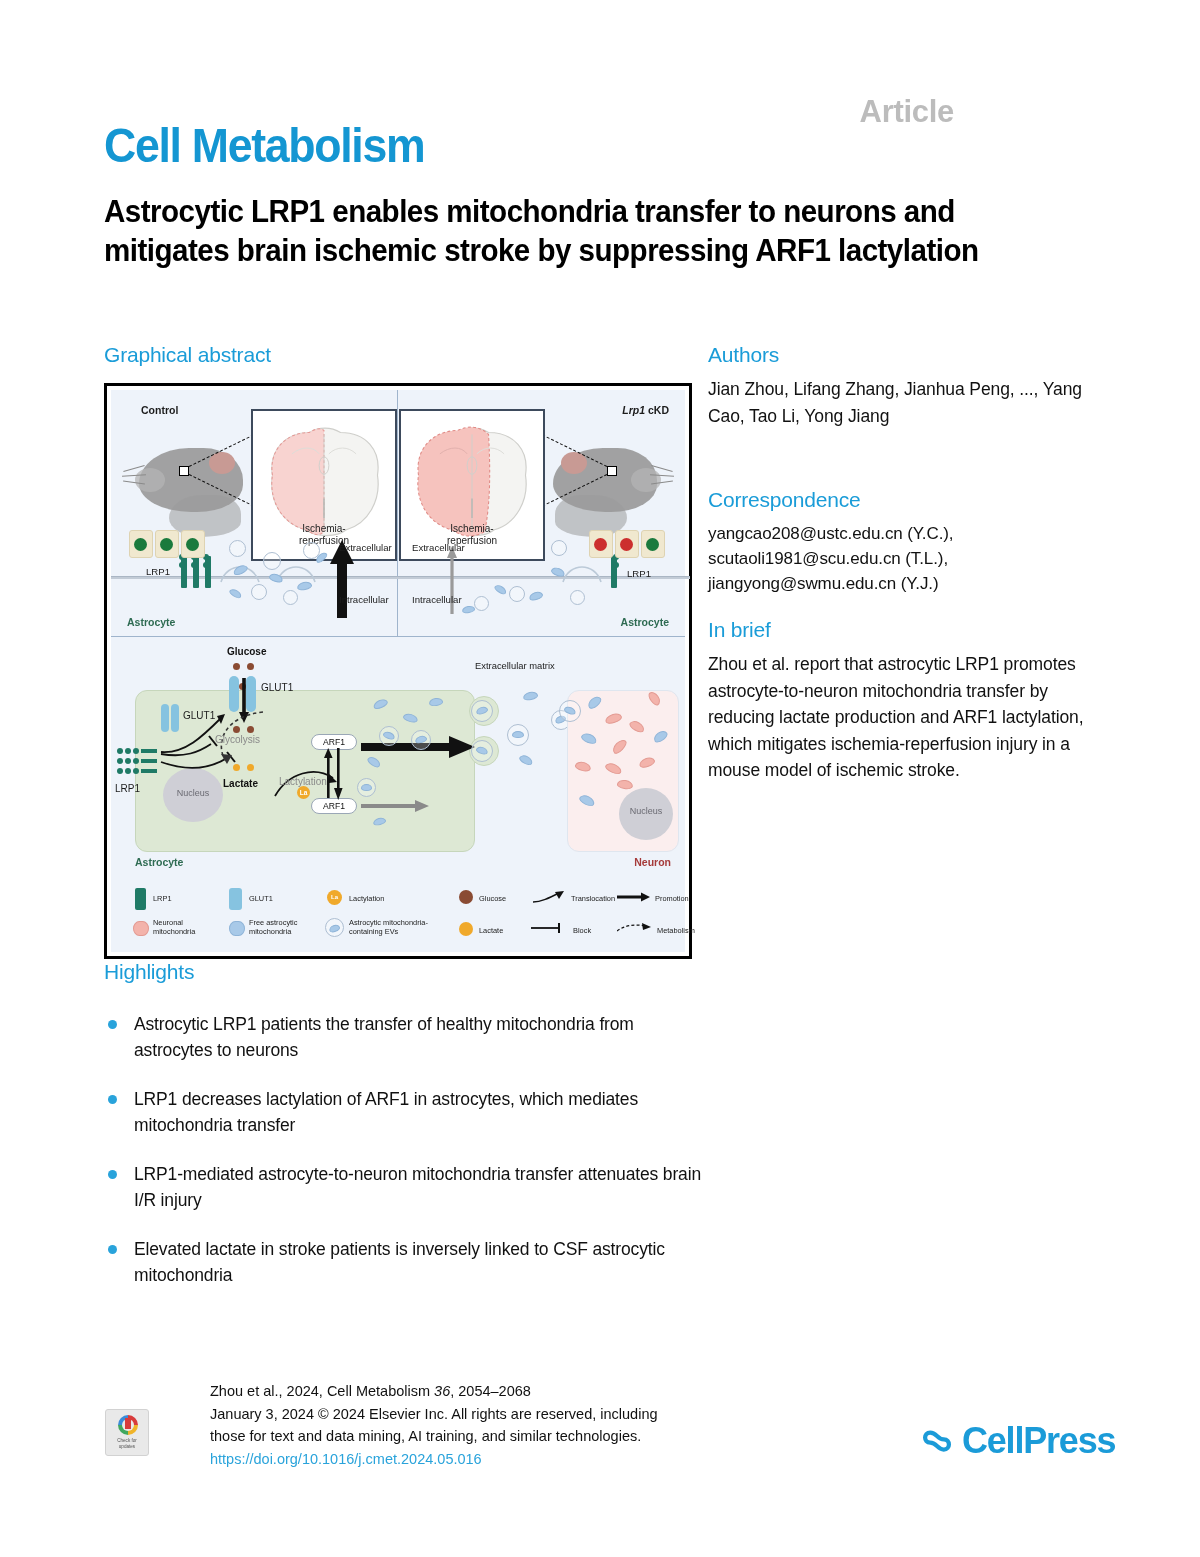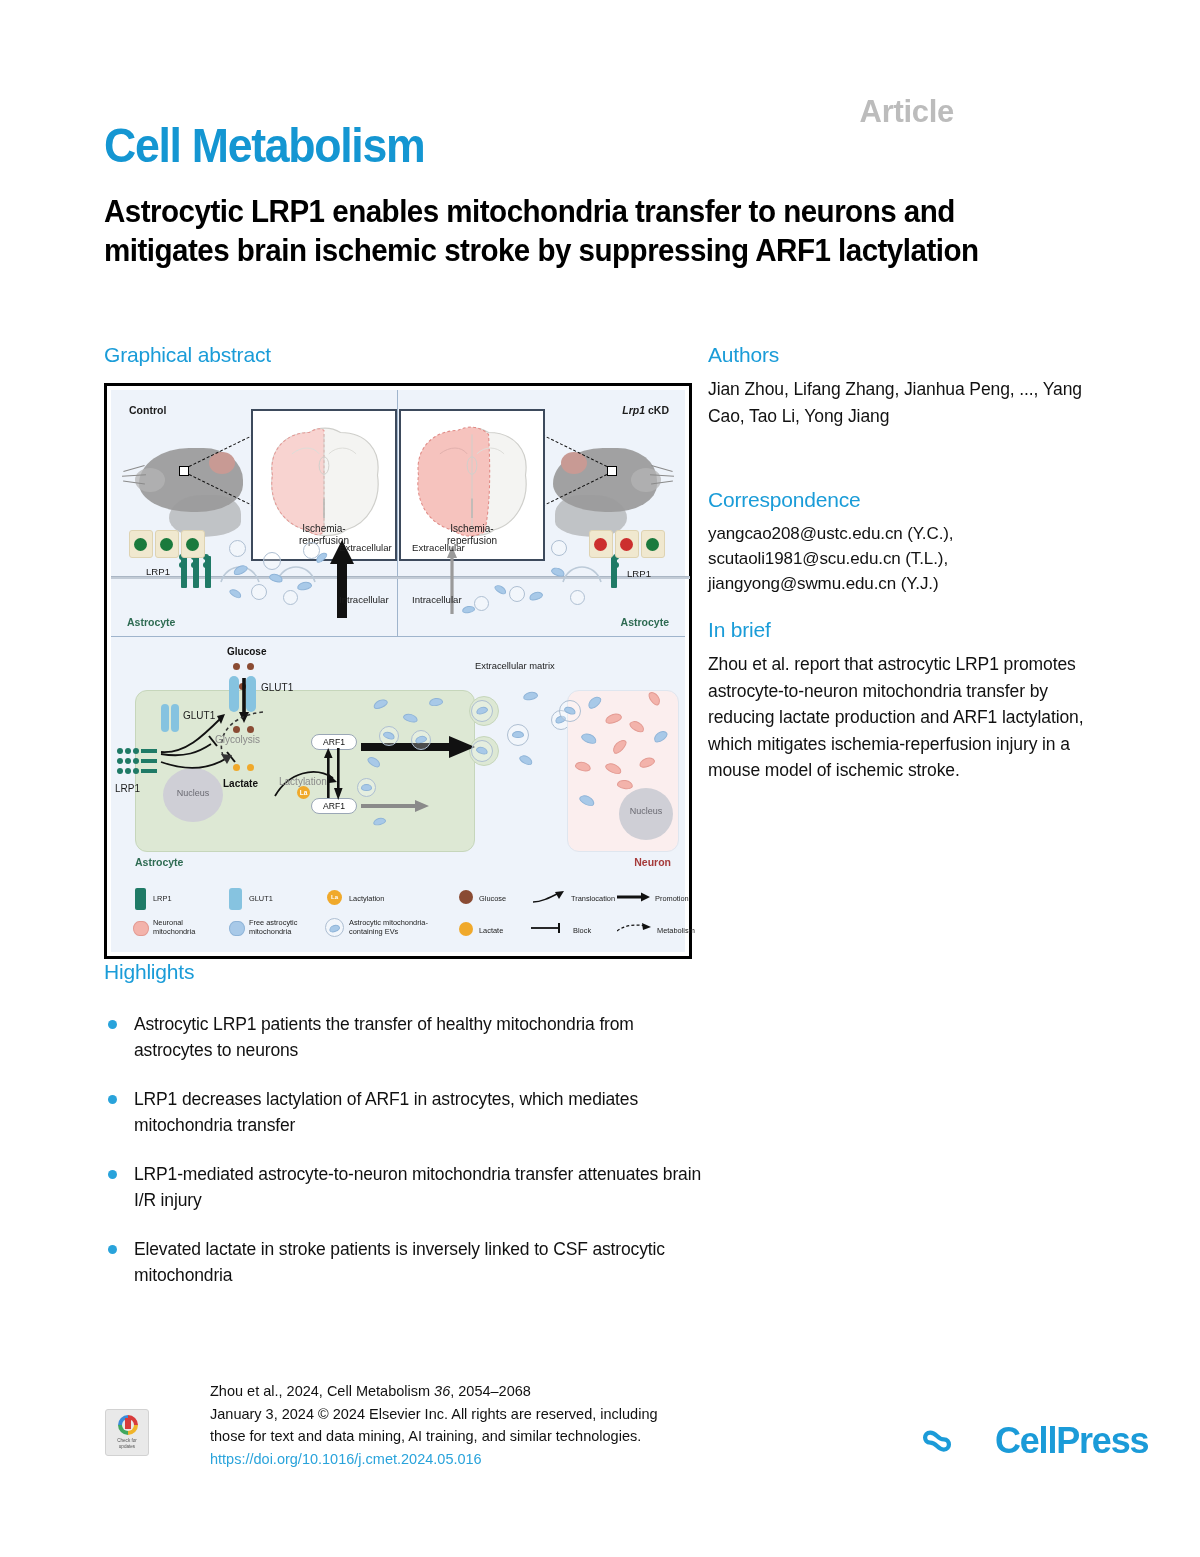--- a/index.html
+++ b/index.html
@@ -47,21 +47,21 @@
     padding: 4px;
   }
   .ga-inner { position: relative; width: 100%; height: 100%; background:#eef3fa; }
 
   .ga-top { position: absolute; left:0; top:0; width:100%; height: 247px;
             border-bottom: 1.3px solid #9fb4cc; }
   .ga-top .half { position:absolute; top:0; height:100%; width:50%; }
   .ga-top .half.left { left:0; border-right:1.3px solid #9fb4cc; }
   .ga-top .half.right { right:0; }
 
-  .panel-label { position:absolute; font-size:10.5px; font-weight:bold; color:#1c1c1c; }
+  .panel-label { position:absolute; font-size:10.5px; font-weight:bold; color:#1c1c1c;margin-left:12px; }
   .astro-label { position:absolute; font-size:10.5px; font-weight:bold; color:#2e6b52; }
   .neuron-label { position:absolute; font-size:10.5px; font-weight:bold; color:#a53a3a; }
 
   .brain-box {
     position:absolute; background:#ffffff; border:2px solid #3d4a5c;
   }
   .brain-cap { position:absolute; width:100%; text-align:center;
                font-size:10px; line-height:1.18; color:#222; }
 
   .mouse {
@@ -157,21 +157,21 @@
   .cm-inner { position:absolute; left:16px; top:9px; width:12px; height:12px; border-radius:50%; background:#e9e9e9;}
   .cm-sq { position:absolute; left:19px; top:8px; width:6px; height:11px; background:#d83b3b; }
   .cm-txt { position:absolute; left:0; top:28px; width:100%; text-align:center;
             font-size:4.6px; color:#555; line-height:1.3; }
 
   .footer-txt { position:absolute; left:210px; top:1380px; width:620px;
                 font-size:14.5px; line-height:1.56; color:#111; }
   .footer-txt .ital { font-style: italic; }
   .doi { color:#29a3db; }
 
-  .cellpress { position:absolute; left:920px; top:1420px; display:flex; align-items:center;gap:33px; }
+  .cellpress { position:absolute; left:920px; top:1420px; display:flex; align-items:center; }
   .cp-mark { width:34px; height:34px; margin-right:8px; }
   .cp-word { font-size:36px; font-weight:bold; color:#1b9bd8; letter-spacing:-1.2px; }
 </style>
 </head>
 <body>
 
 <div class="page">
 
   <div class="article-tag">Article</div>
   <div class="journal-title">Cell Metabolism</div>

